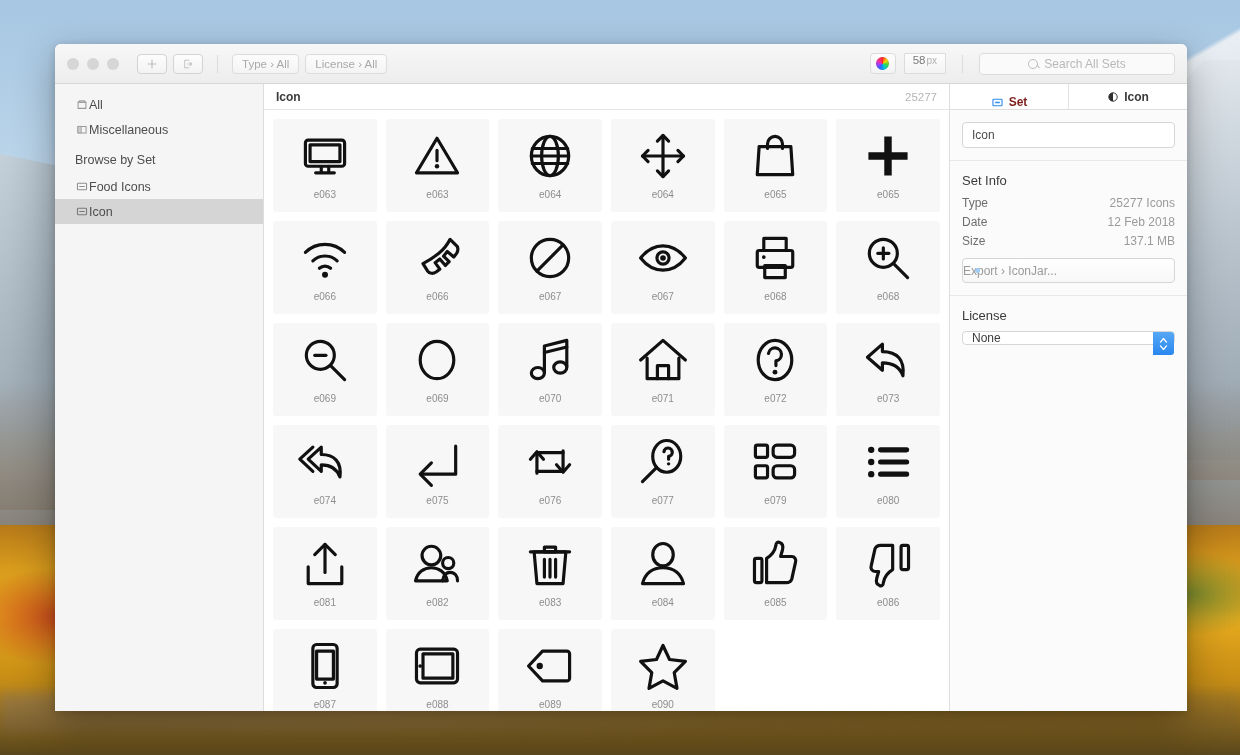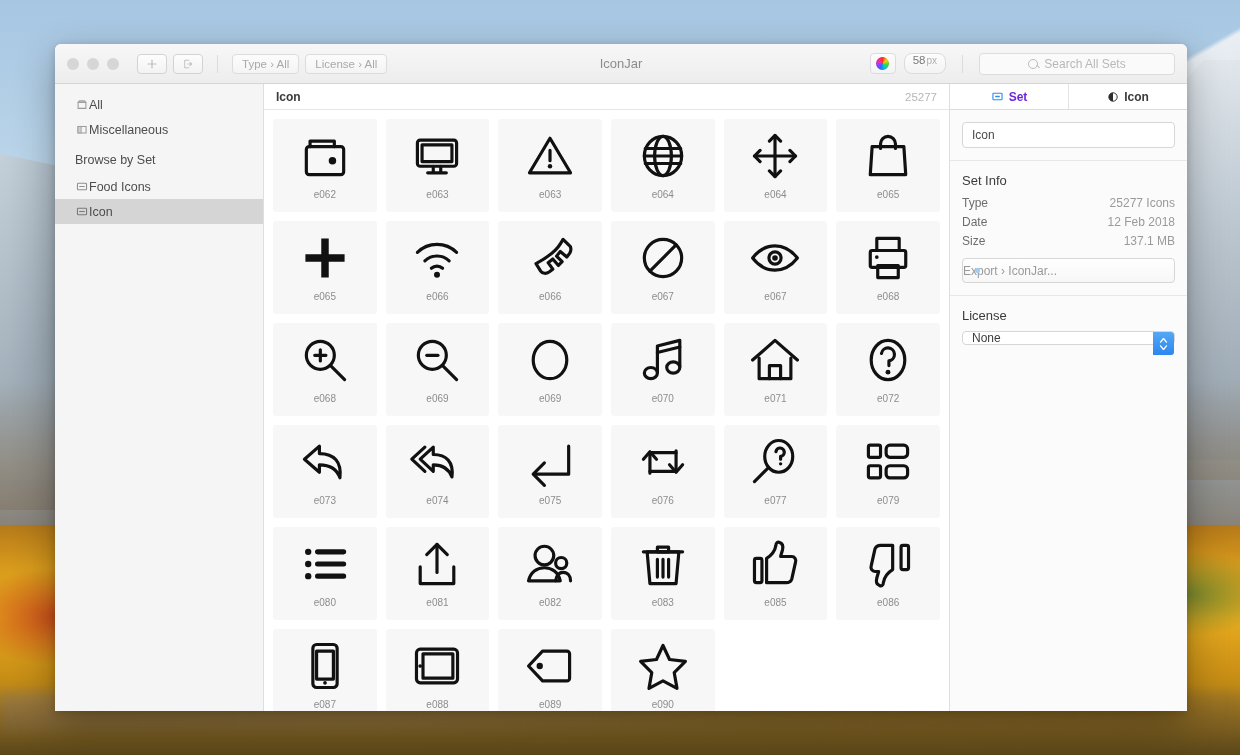--- a/index.html
+++ b/index.html
@@ -104,21 +104,21 @@
     width:26px; height:21px; border:1px solid #dcdcdc; border-radius:4px;
     background:linear-gradient(to bottom,#fdfdfd,#f3f3f3);
     display:flex; align-items:center; justify-content:center;
   }
   .colorwheel {
     width:13px; height:13px; border-radius:50%;
     background:conic-gradient(#ff2d2d,#ffd400,#3ddc3d,#00c6d6,#2a6bff,#a03dff,#ff2d8f,#ff2d2d);
     box-shadow:inset 0 0 0 1px rgba(0,0,0,.08);
   }
   .size-btn {
-    height:21px; padding:0 8px; border:1px solid #dcdcdc; border-radius:8px;
+    height:21px; padding:0 8px; border:1px solid #dcdcdc; border-radius:1px;
     background:linear-gradient(to bottom,#fdfdfd,#f3f3f3);
     display:flex; align-items:baseline; gap:1px;
     font-size:11.5px; color:#7a7a7a;
   }
   .size-btn .unit { font-size:10px; color:#b0b0b0; }
   .searchbox {
     width:196px; height:22px; border:1px solid #dcdcdc; border-radius:4px;
     background:#fafafa; display:flex; align-items:center; justify-content:center; gap:6px;
     color:#b8b8b8; font-size:12px;
   }
@@ -180,21 +180,21 @@
   
   .inspector {
     width:238px; flex:0 0 238px; background:#fbfbfb;
     border-left:1px solid #dedede; display:flex; flex-direction:column;
   }
   .insp-tabs { height:26px; flex:0 0 26px; display:flex; border-bottom:1px solid #dedede; background:#fff; }
   .insp-tab {
     flex:1; display:flex; align-items:center; justify-content:center; gap:5px;
     font-size:12px; color:#3b3b3b; font-weight:bold;
   }
-  .insp-tab.active { color:#6d28d9; }
+  .insp-tab.active { color:#7f1d1d;align-items:flex-end; }
   .insp-tab + .insp-tab { border-left:1px solid #e3e3e3; }
   .insp-sec { padding:12px 12px 12px 12px; border-bottom:1px solid #e8e8e8; }
   .name-field {
     width:100%; height:26px; border:1px solid #d6d6d6; border-radius:4px;
     background:#fff; display:flex; align-items:center; padding:0 9px;
     font-size:12px; color:#4a4a4a;
   }
   .sec-title { font-size:13px; color:#3b3b3b; margin-bottom:8px; }
   .kv { display:flex; font-size:12px; margin-bottom:5px; }
   .kv .k { color:#6d6d6d; }
@@ -258,21 +258,20 @@
         <svg viewBox="0 0 14 14" width="12" height="12" aria-hidden="true">
           <path d="M8 2.5H3.2v9H8" stroke="#c4c4c4" stroke-width="1.2" fill="none" stroke-linecap="round" stroke-linejoin="round"></path>
           <path d="M6.8 7h4.4M9.3 5.1 11.4 7 9.3 8.9" stroke="#c4c4c4" stroke-width="1.2" fill="none" stroke-linecap="round" stroke-linejoin="round"></path>
         </svg>
       </div>
       <span class="tb-sep"></span>
       <div class="chip">Type › All</div>
       <div class="chip">License › All</div>
     </div>
 
-    <div class="win-title">IconJar</div>
 
     <div class="tb-right">
       <div class="colorwheel-btn">
         <span class="colorwheel"></span>
       </div>
       <div class="size-btn">
         <span>58</span>
           <span class="unit">px</span>
       </div>
       <span class="tb-sep"></span>
@@ -322,30 +321,20 @@
     <div class="main">
       <div class="main-head">
         <span class="ttl">Icon</span>
         <span class="cnt">25277</span>
       </div>
 
       <div class="grid" id="icon-grid">
           <div class="cell">
             <span class="glyph">
               <svg viewBox="0 0 60 60" aria-hidden="true">
-                <rect x="10" y="20" width="40" height="30" rx="3" fill="none" stroke="#111" stroke-width="3.4" stroke-linecap="round" stroke-linejoin="round"></rect>
-                <path d="M14 20v-6h26v6" fill="none" stroke="#111" stroke-width="3.4" stroke-linecap="round" stroke-linejoin="round"></path>
-                <circle cx="38" cy="35" r="4" fill="#111"></circle>
-              </svg>
-            </span>
-            <span class="lbl">e062</span>
-          </div>
-          <div class="cell">
-            <span class="glyph">
-              <svg viewBox="0 0 60 60" aria-hidden="true">
                 <rect x="9" y="13" width="42" height="28" rx="3" fill="none" stroke="#111" stroke-width="3.4" stroke-linecap="round" stroke-linejoin="round"></rect>
                 <rect x="14" y="18" width="32" height="18" fill="none" stroke="#111" stroke-width="3.4" stroke-linecap="round" stroke-linejoin="round"></rect>
                 <path d="M26 41v5M34 41v5M20 48h20" fill="none" stroke="#111" stroke-width="3.4" stroke-linecap="round" stroke-linejoin="round"></path>
               </svg>
             </span>
             <span class="lbl">e063</span>
           </div>
           <div class="cell">
             <span class="glyph">
               <svg viewBox="0 0 60 60" aria-hidden="true">
@@ -594,20 +583,29 @@
           <div class="cell">
             <span class="glyph">
               <svg viewBox="0 0 60 60" aria-hidden="true">
                 <path d="M13 17h34l-3 34H16z" fill="none" stroke="#111" stroke-width="3.4" stroke-linecap="round" stroke-linejoin="round"></path>
                 <path d="M9 17h42" fill="none" stroke="#111" stroke-width="3.4" stroke-linecap="round" stroke-linejoin="round"></path>
                 <path d="M24 12h12v5H24z" fill="none" stroke="#111" stroke-width="3.4" stroke-linecap="round" stroke-linejoin="round"></path>
                 <path d="M24 25v19M30 25v19M36 25v19" fill="none" stroke="#111" stroke-width="3.4" stroke-linecap="round" stroke-linejoin="round"></path>
               </svg>
             </span>
             <span class="lbl">e083</span>
+          </div>
+          <div class="cell">
+            <span class="glyph">
+              <svg viewBox="0 0 60 60" aria-hidden="true">
+                <ellipse cx="30" cy="20" rx="11" ry="12" fill="none" stroke="#111" stroke-width="3.4" stroke-linecap="round" stroke-linejoin="round"></ellipse>
+                <path d="M8 51c3-11 11-17 22-17s19 6 22 17z" fill="none" stroke="#111" stroke-width="3.4" stroke-linecap="round" stroke-linejoin="round"></path>
+              </svg>
+            </span>
+            <span class="lbl">e084</span>
           </div>
           <div class="cell">
             <span class="glyph">
               <svg viewBox="0 0 60 60" aria-hidden="true">
                 <path d="M21 50V24c5-3 9-8 10-14 0-3 2-4 4-3 3 1 4 4 3 8l-2 7h12c3 0 5 3 4 6l-4 18c-1 3-3 4-6 4z" fill="none" stroke="#111" stroke-width="3.4" stroke-linecap="round" stroke-linejoin="round"></path>
                 <rect x="8" y="24" width="8" height="26" rx="2" fill="none" stroke="#111" stroke-width="3.4" stroke-linecap="round" stroke-linejoin="round"></rect>
               </svg>
             </span>
             <span class="lbl">e085</span>
           </div>

